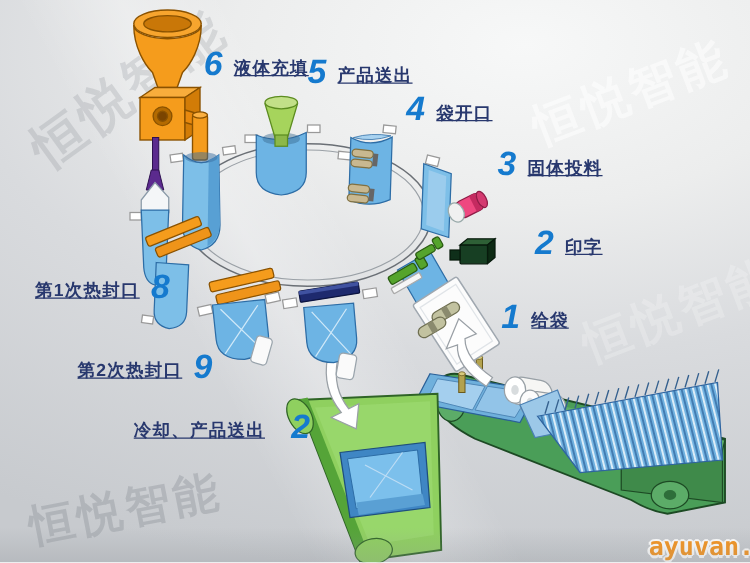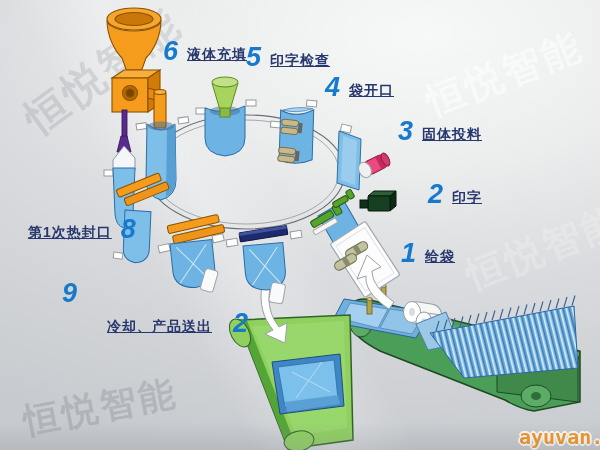--- a/index.html
+++ b/index.html
@@ -17,21 +17,21 @@
   .wm1{left:30px;top:96px;font-size:42px;color:#5c626c;opacity:.16;transform:rotate(-36deg);}
   .wm2{left:428px;top:78px;font-size:38px;color:#ffffff;opacity:.55;transform:rotate(-21deg);}
   .wm3{left:468px;top:252px;font-size:38px;color:#ffffff;opacity:.22;transform:rotate(-21deg);}
   .wm4{left:24px;top:398px;font-size:36px;color:#70767e;opacity:.26;transform:rotate(-11deg);}
   .step-label{position:absolute;display:flex;align-items:flex-end;gap:9px;white-space:nowrap;}
   .num{font-style:italic;font-weight:bold;font-size:27px;line-height:.85;color:#157ace;}
   .txt{font-weight:bold;font-size:14px;line-height:1;letter-spacing:1px;color:#28386e;padding-bottom:2px;text-decoration:underline;}
   #step1{left:401px;top:242px;} #step2{left:428px;top:183px;} #step3{left:398px;top:120px;}
   #step4{left:325px;top:76px;}  #step5{left:246px;top:46px;}  #step6{left:163px;top:40px;}
   #step7{left:33px;top:132px;}  #step8{left:28px;top:218px;}  #step9{left:62px;top:282px;}
-  #step10{left:107px;top:312px;gap:21px;}
+  #step10{left:107px;top:330px;gap:21px;}
   .site{position:absolute;left:519px;top:425px;font-family:"DejaVu Sans Mono",monospace;
     font-weight:bold;font-size:20px;color:#f7941d;letter-spacing:0;
     text-shadow:-2px 0 0 #fff,2px 0 0 #fff,0 -2px 0 #fff,0 2px 0 #fff,-1px -1px 0 #fff,1px 1px 0 #fff,1px -1px 0 #fff,-1px 1px 0 #fff;}
 </style>
 </head>
 <body>
 
 <div class="stage">
 
   <div class="wm wm1">恒悦智能</div>
@@ -267,21 +267,21 @@
       </g>
     </g>
   </svg>
 
   <div class="step-label" id="step6">
     <span class="num">6</span>
     <span class="txt">液体充填</span>
   </div>
   <div class="step-label" id="step5">
     <span class="num">5</span>
-    <span class="txt">印字检查</span>
+    <span class="txt">产品送出</span>
   </div>
   <div class="step-label" id="step4">
     <span class="num">4</span>
     <span class="txt">袋开口</span>
   </div>
   <div class="step-label" id="step3">
     <span class="num">3</span>
     <span class="txt">固体投料</span>
   </div>
   <div class="step-label" id="step2">
@@ -290,20 +290,21 @@
   </div>
   <div class="step-label" id="step1">
     <span class="num">1</span>
     <span class="txt">给袋</span>
   </div>
   <div class="step-label" id="step8">
     <span class="txt">第1次热封口</span>
     <span class="num">8</span>
   </div>
   <div class="step-label" id="step9">
+    <span class="txt">第2次热封口</span>
     <span class="num">9</span>
   </div>
   <div class="step-label" id="step10">
     <span class="txt">冷却、产品送出</span>
     <span class="num">2</span>
   </div>
 
   <div class="site">ayuvan.com</div>
 </div>
 

